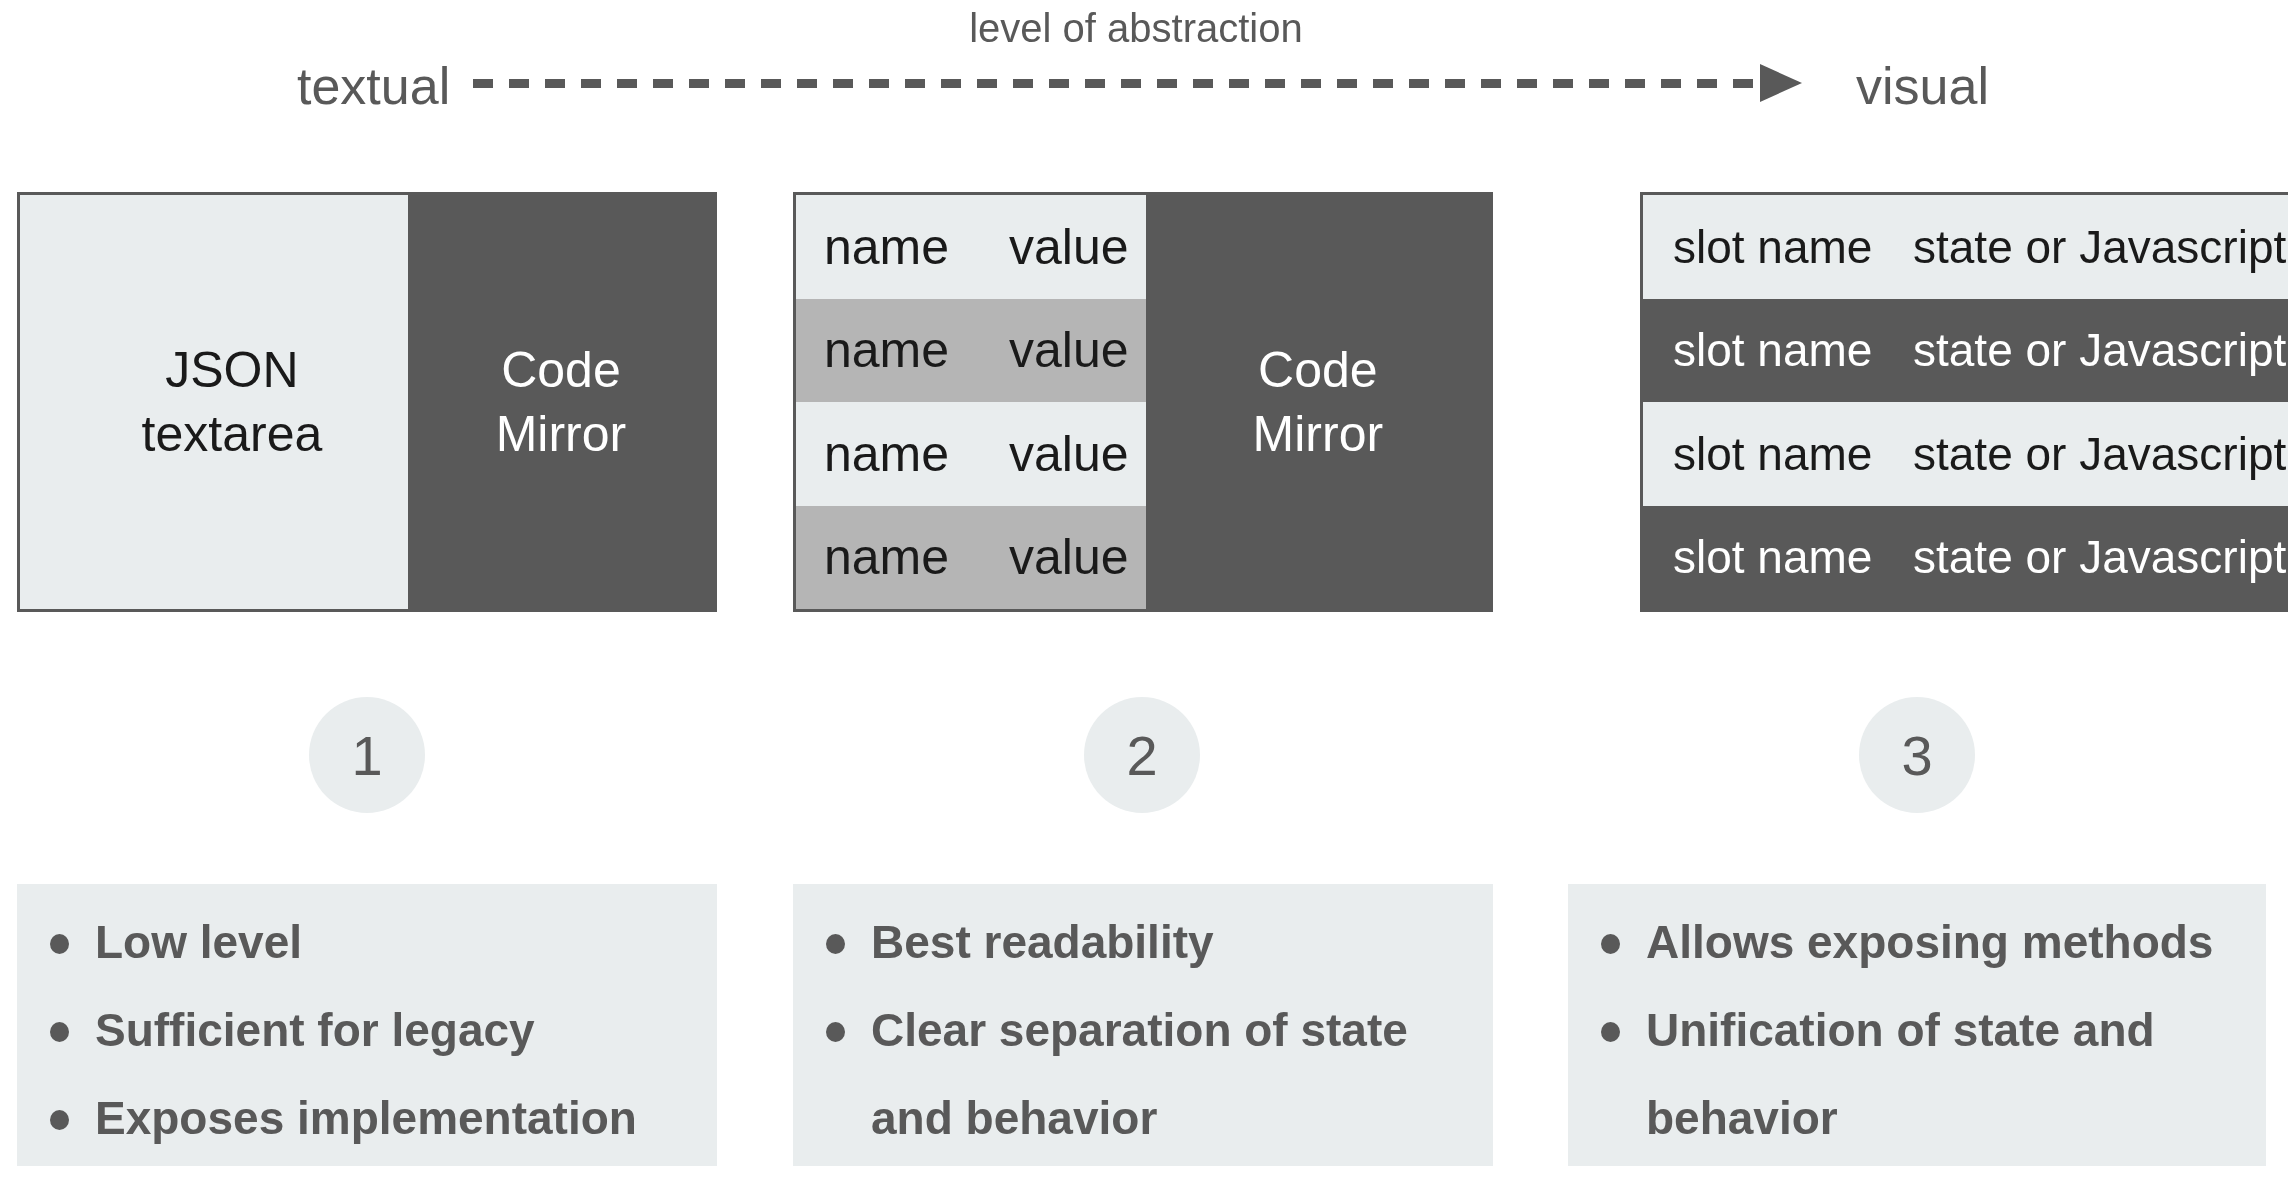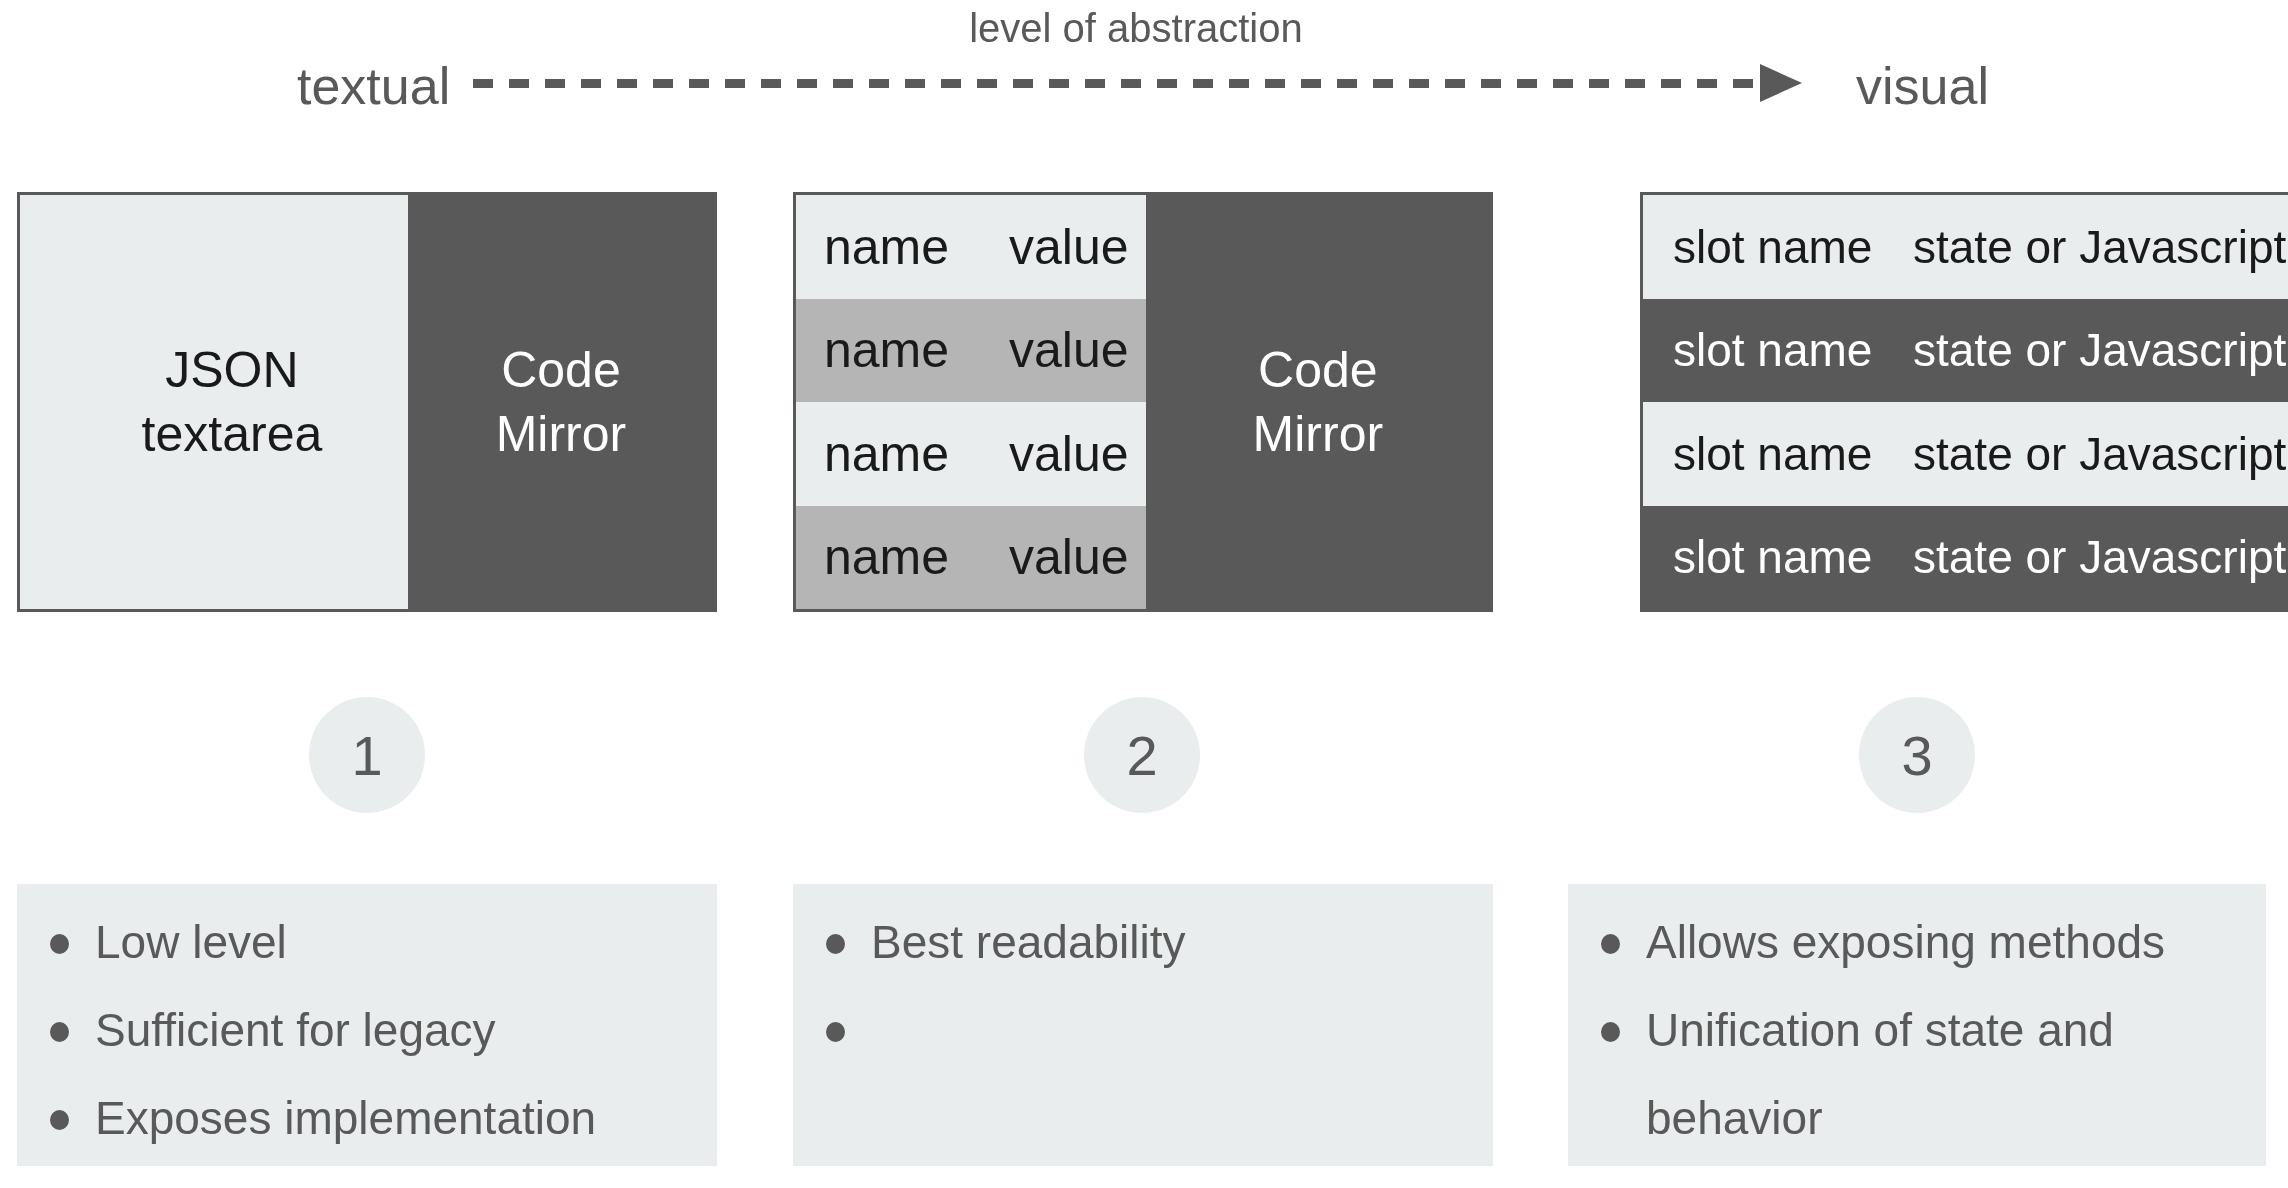--- a/index.html
+++ b/index.html
@@ -111,21 +111,21 @@
   
   .notes {
     position: absolute;
     top: 884px;
     height: 282px;
     background: var(--light);
   }
   #notes-1 { left: 17px;   width: 700px; }
   #notes-2 { left: 793px;  width: 700px; }
   #notes-3 { left: 1568px; width: 698px; }
-  .notes ul { list-style: none; padding: 14px 28px 0 0; }
+  .notes ul { list-style: none; padding: 14px 28px 0 0; font-weight: bold; }
   .notes li {
     position: relative;
     padding-left: 78px;
     font-size: 46px;
     line-height: 88px;
     color: var(--dark);
   }
   .bullet-dot {
     position: absolute;
     left: 33px;
@@ -213,21 +213,21 @@
 <div class="notes" id="notes-1">
   <ul>
     <li><span class="bullet-dot"></span><span>Low level</span></li>
     <li><span class="bullet-dot"></span><span>Sufficient for legacy</span></li>
     <li><span class="bullet-dot"></span><span>Exposes implementation</span></li>
   </ul>
 </div>
 <div class="notes" id="notes-2">
   <ul>
     <li><span class="bullet-dot"></span><span>Best readability</span></li>
-    <li><span class="bullet-dot"></span></li>
+    <li><span class="bullet-dot"></span><span>Clear separation of state and behavior</span></li>
   </ul>
 </div>
 <div class="notes" id="notes-3">
   <ul>
     <li><span class="bullet-dot"></span><span>Allows exposing methods</span></li>
     <li><span class="bullet-dot"></span><span>Unification of state and behavior</span></li>
   </ul>
 </div>
 
 </body></html>

